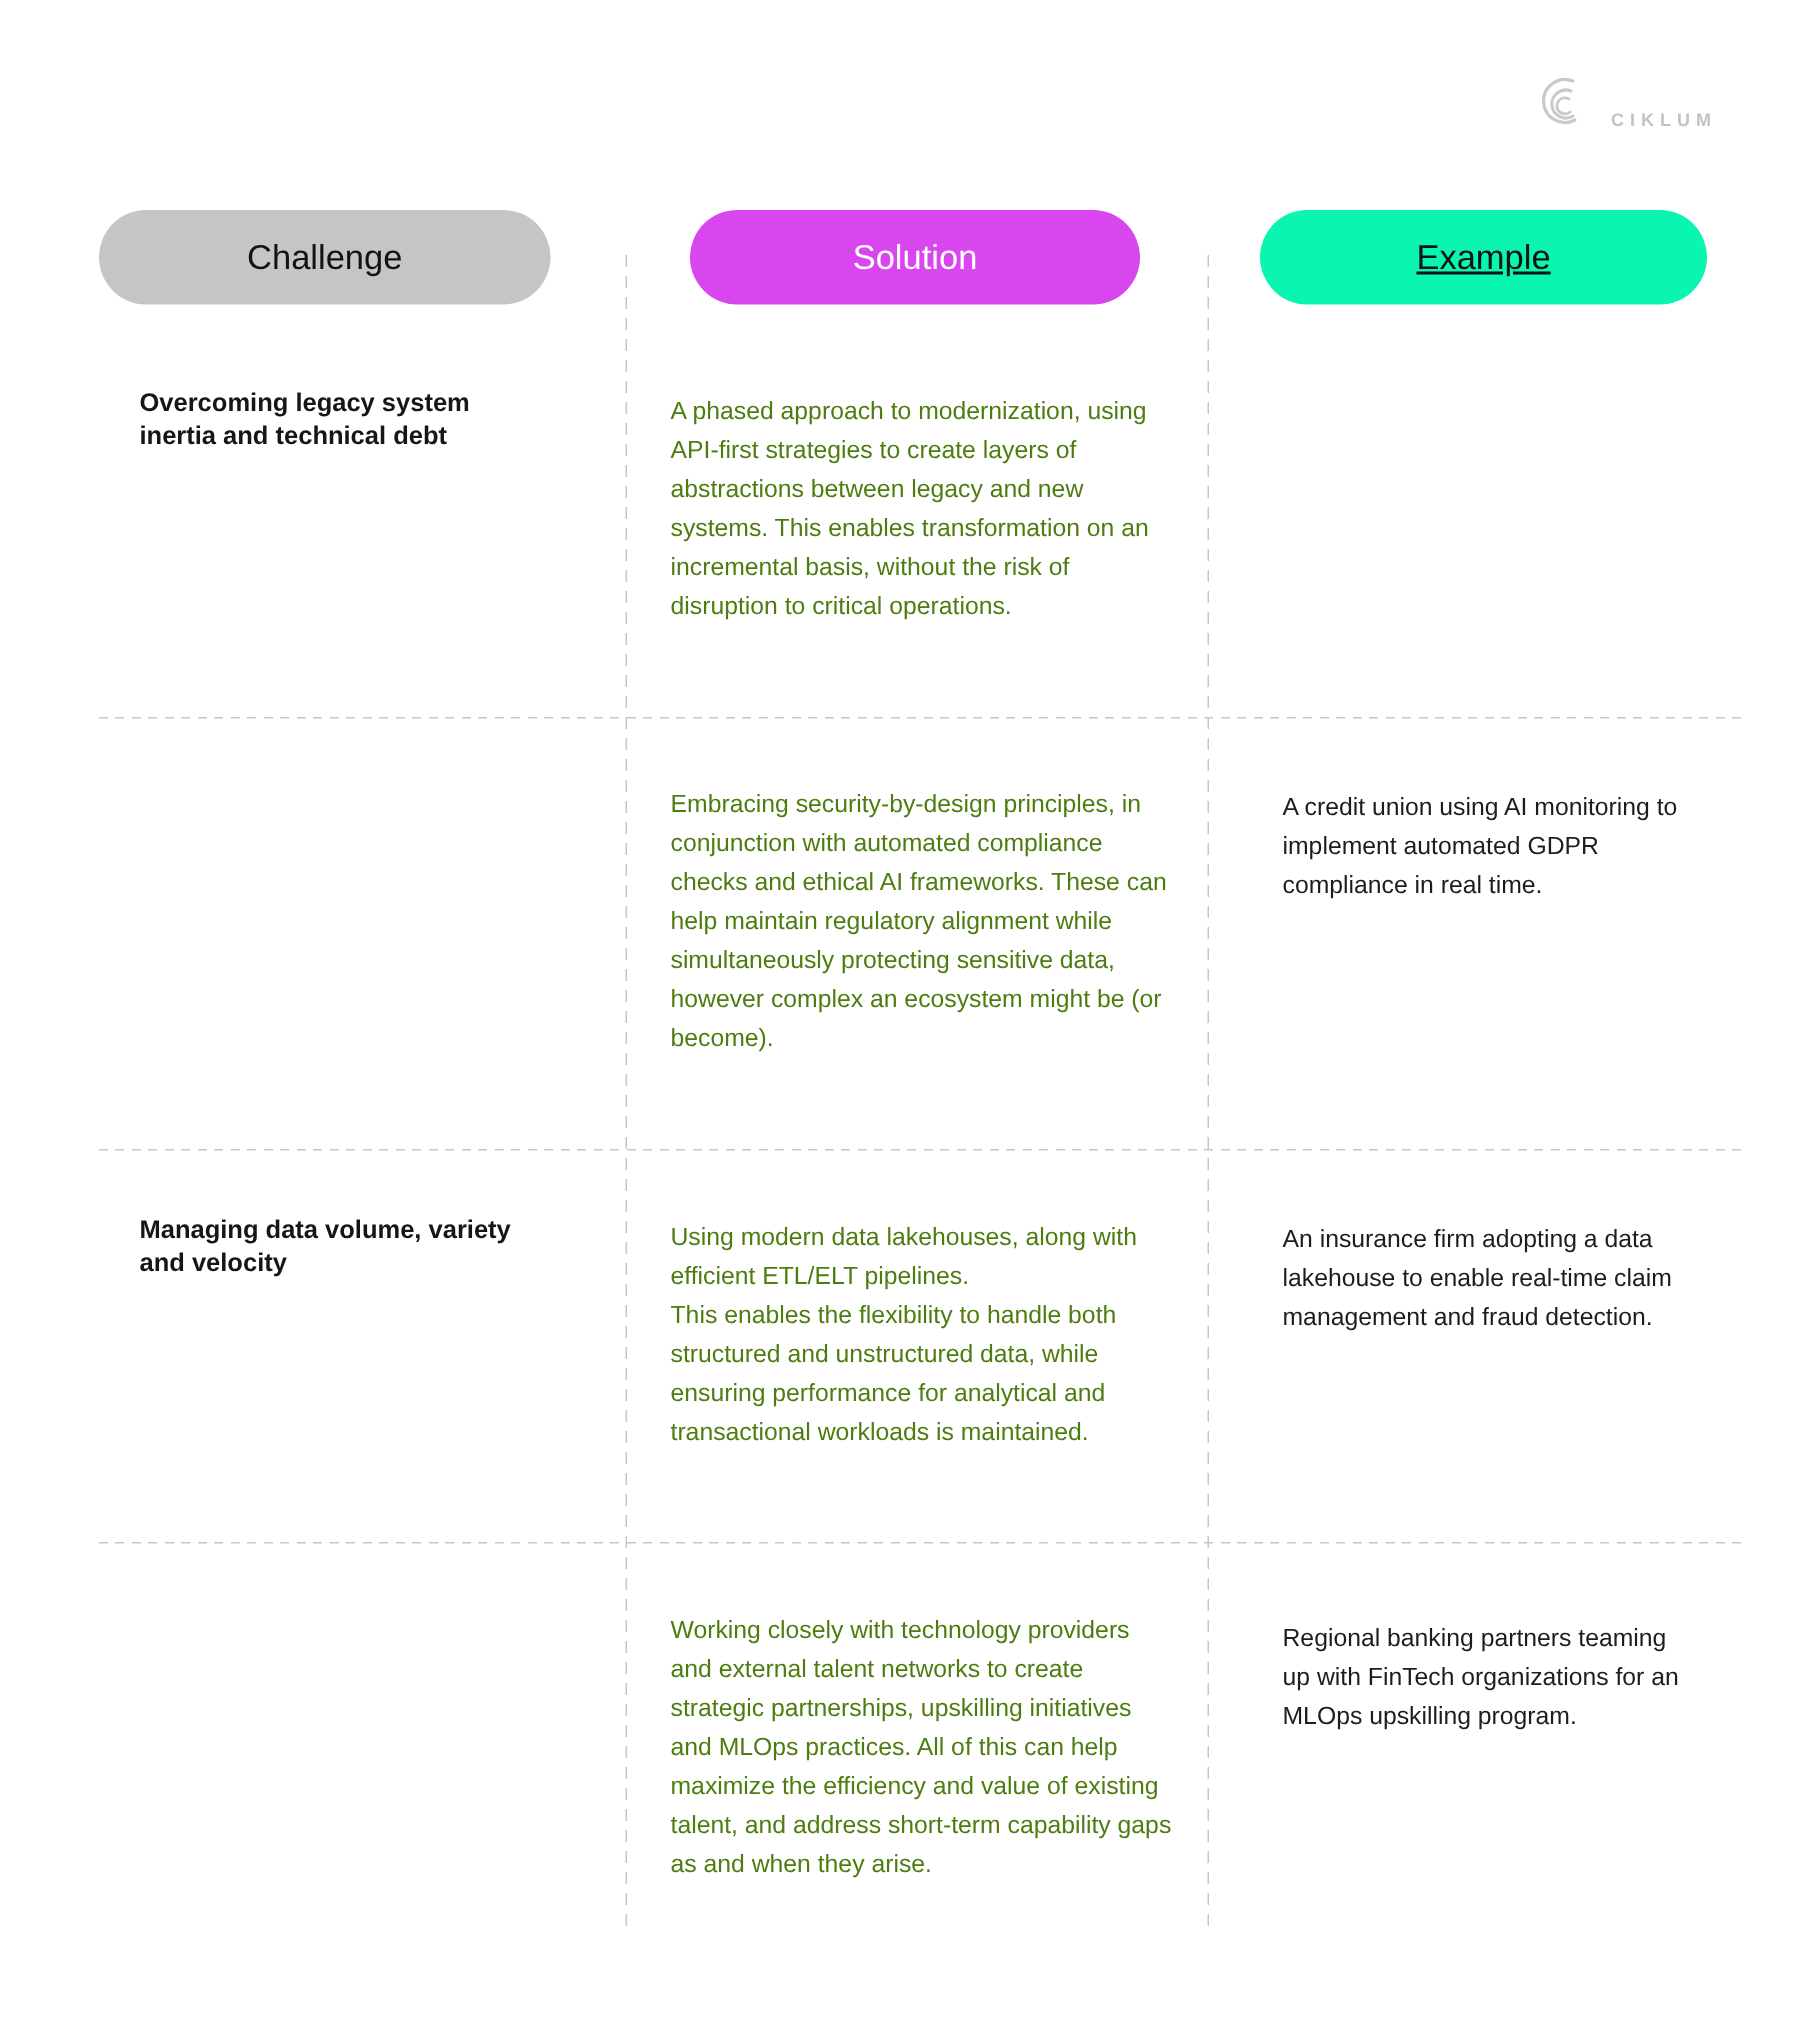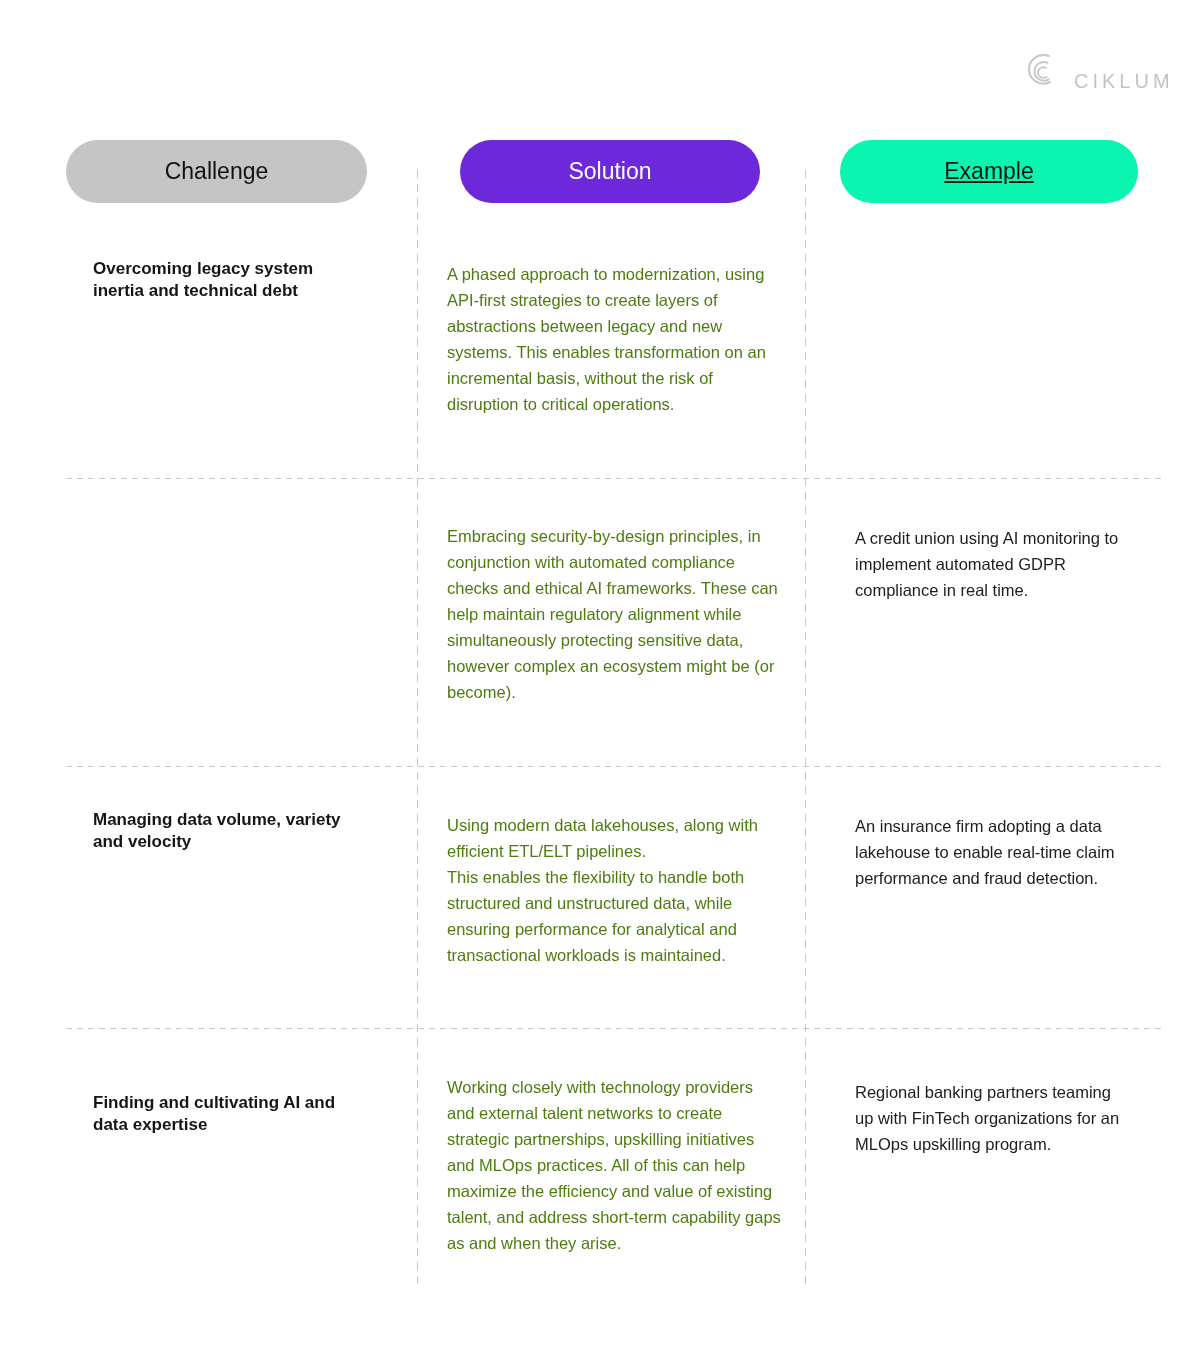--- a/index.html
+++ b/index.html
@@ -20,42 +20,42 @@
   
   .logo {
     position: absolute;
     top: 46px;
     left: 1022px;
     display: flex;
     align-items: center;
     gap: 12px;
   }
   .logo-text {
-    font-size: 20px;
+    font-size: 12px;
     letter-spacing: 4px;
     color: #c3c3c3;
-    font-weight: 400;
+    font-weight: 700;
     margin-top: 24px;
   }
 
   
   .pill {
     position: absolute;
     top: 140px;
     height: 63px;
     width: 300px;
     border-radius: 32px;
     display: flex;
     align-items: center;
     justify-content: center;
     font-size: 23px;
     font-weight: 500;
   }
   .pill-challenge { left: 66px;  width: 301px; background: #c5c5c5; color: #121212; text-align: center; }
-  .pill-solution  { left: 460px; background: #6d28d9; color: #ffffff; }
+  .pill-solution  { left: 460px; background: #d946ef; color: #ffffff; }
   .pill-example   { left: 840px; width: 298px; background: #0af5b0; color: #0d1412; text-decoration: underline; }
 
   
   .vdash {
     position: absolute;
     top: 170px;
     width: 1px;
     height: 1120px;
     background: repeating-linear-gradient(to bottom, #c7c7c7 0 8px, transparent 8px 14px);
   }
@@ -144,19 +144,18 @@
 
   <div class="cell cell-challenge r1">Overcoming legacy system inertia and technical debt</div>
   <div class="cell cell-solution  r1">A phased approach to modernization, using API-first strategies to create layers of abstractions between legacy and new systems. This enables transformation on an incremental basis, without the risk of disruption to critical operations.</div>
 
   <div class="cell cell-solution  r2">Embracing security-by-design principles, in conjunction with automated compliance checks and ethical AI frameworks. These can help maintain regulatory alignment while simultaneously protecting sensitive data, however complex an ecosystem might be (or become).</div>
   <div class="cell cell-example   r2">A credit union using AI monitoring to implement automated GDPR compliance in real time.</div>
 
   <div class="cell cell-challenge r3">Managing data volume, variety and velocity</div>
   <div class="cell cell-solution  r3">Using modern data lakehouses, along with efficient ETL/ELT pipelines.
 This enables the flexibility to handle both structured and unstructured data, while ensuring performance for analytical and transactional workloads is maintained.</div>
-  <div class="cell cell-example   r3">An insurance firm adopting a data lakehouse to enable real-time claim performance and fraud detection.</div>
+  <div class="cell cell-example   r3">An insurance firm adopting a data lakehouse to enable real-time claim management and fraud detection.</div>
 
-  <div class="cell cell-challenge r4">Finding and cultivating AI and data expertise</div>
   <div class="cell cell-solution  r4">Working closely with technology providers and external talent networks to create strategic partnerships, upskilling initiatives and MLOps practices. All of this can help maximize the efficiency and value of existing talent, and address short-term capability gaps as and when they arise.</div>
   <div class="cell cell-example   r4">Regional banking partners teaming up with FinTech organizations for an MLOps upskilling program.</div>
 
 </div>
 
 </body></html>

